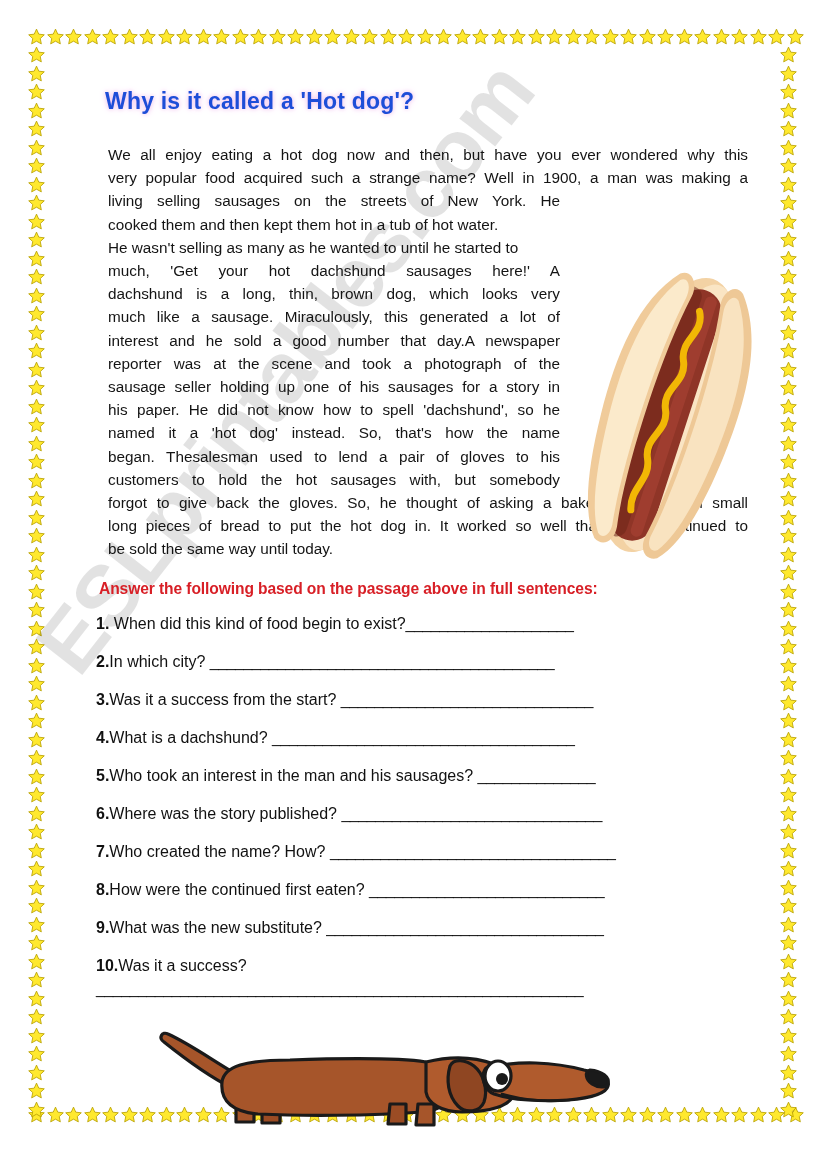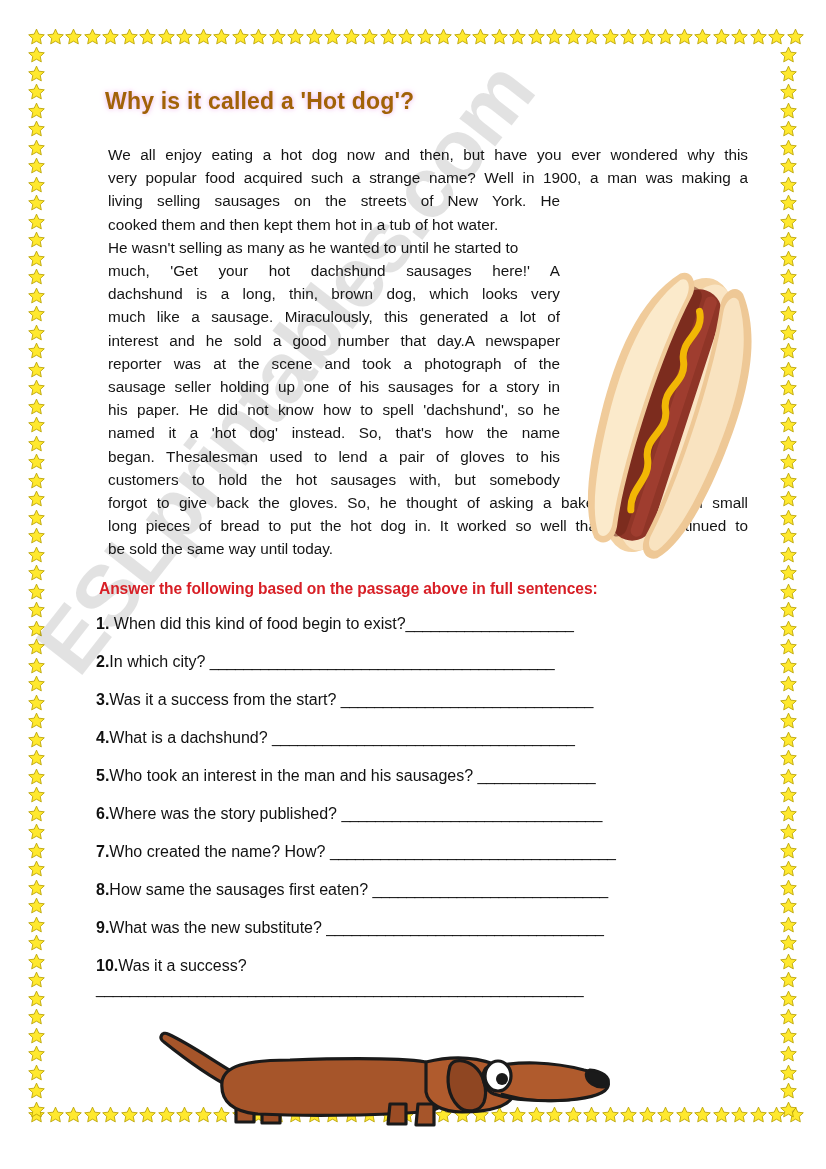--- a/index.html
+++ b/index.html
@@ -41,21 +41,21 @@
     position: absolute;
     left: 96px;
     top: 88px;
     width: 640px;
   }
 
   
   .title {
     font-size: 23px;
     font-weight: bold;
-    color: #a16207;
+    color: #1d4ed8;
     letter-spacing: 0.2px;
     margin: 0 0 28px 9px;
     text-shadow: 0 0 4px #f0c0ee, 0 0 9px #f6dcf4;
     white-space: nowrap;
   }
 
   
   .passage {
     position: relative;
     font-size: 15.3px;
@@ -1236,21 +1236,21 @@
 
       <div class="q">
         <span class="num">6.</span><span class="txt">Where was the story published? </span><span class="rule">_______________________________</span>
       </div>
 
       <div class="q">
         <span class="num">7.</span><span class="txt">Who created the name? How? </span><span class="rule">__________________________________</span>
       </div>
 
       <div class="q">
-        <span class="num">8.</span><span class="txt">How same the sausages first eaten? </span><span class="rule">____________________________</span>
+        <span class="num">8.</span><span class="txt">How were the continued first eaten? </span><span class="rule">____________________________</span>
       </div>
 
       <div class="q">
         <span class="num">9.</span><span class="txt">What was the new substitute? </span><span class="rule">_________________________________</span>
       </div>
 
       <div class="q" style="margin-bottom:8px;">
         <span class="num">10.</span><span class="txt">Was it a success?</span>
       </div>
 

